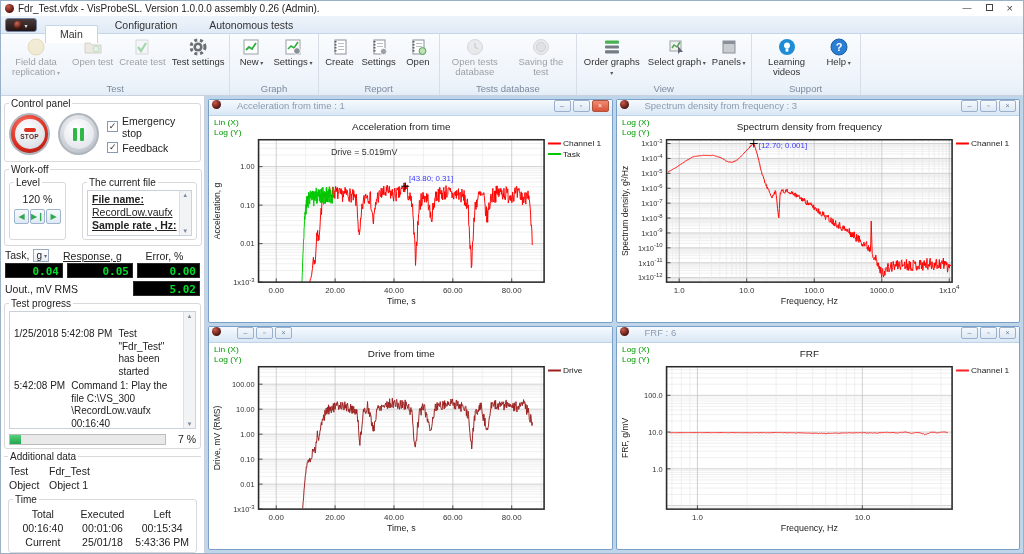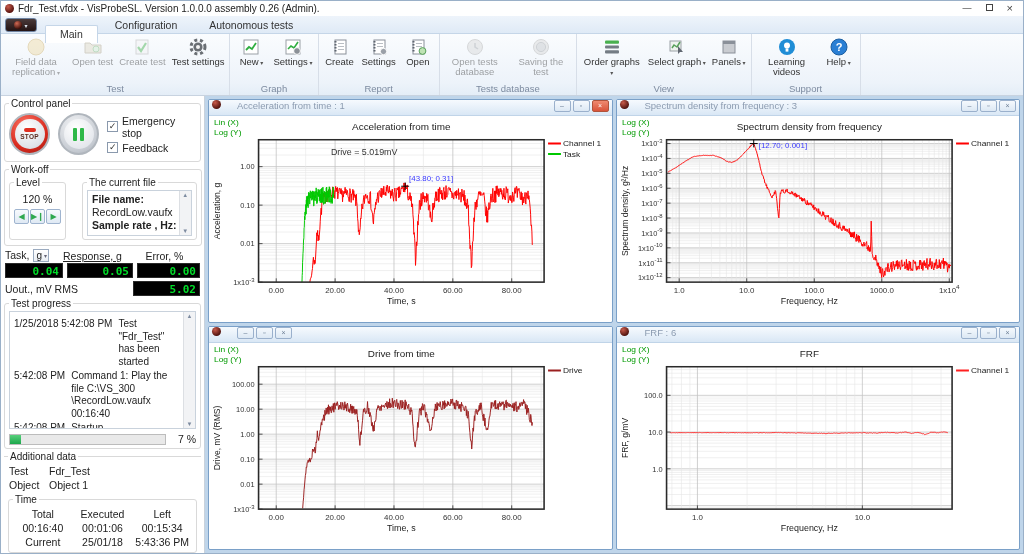--- a/index.html
+++ b/index.html
@@ -54,38 +54,38 @@
   .cb { width:11px; height:11px; border:1px solid #8a99ad; background:#fff; display:inline-flex; align-items:center; justify-content:center; font-size:9px; color:#333; line-height:1; }
 
   
   .wo-row { display:flex; gap:16px; }
   .wo-level { width:52px; }
   .level-val { text-align:center; padding:3px 0 4px; }
   .level-btns { display:flex; gap:1px; justify-content:center; }
   .lv-btn { width:15px; height:15px; border:1px solid #9fb4cf; border-radius:2px; background:linear-gradient(#f7fafd,#dfe9f4); color:#2fa84f; font-size:8px; display:flex; align-items:center; justify-content:center; }
   .wo-file { flex:1; }
   .file-box { position:relative; height:46px; border:1px solid #c9d2dc; background:#fff; padding:2px 14px 2px 4px; overflow:hidden; }
-  .file-box .fl { line-height:13px; white-space:nowrap; }
+  .file-box .fl { line-height:13px; white-space:nowrap;text-decoration:underline; }
   .file-box .fl.b { font-weight:bold; }
   .vscroll { position:absolute; top:0; right:0; bottom:0; width:12px; background:#f2f3f5; border-left:1px solid #dcdfe3; display:flex; flex-direction:column; justify-content:space-between; align-items:center; font-size:6px; color:#7d8ba0; }
   .vscroll span { line-height:8px; }
 
   
   .meters { padding:1px 1px 2px; }
   .m-labels { display:grid; grid-template-columns:58px 66px 1fr; align-items:center; margin-bottom:1px; }
   .m-labels .c2 { text-align:left;text-decoration:underline; }
   .m-labels .c3 { text-align:center; }
   .combo { display:inline-flex; align-items:center; border:1px solid #9aaabf; background:linear-gradient(#fff,#e8edf3); font-size:10px; padding:0 1px 0 3px; margin-left:3px; height:13px; }
   .combo .arr { font-size:6px; color:#667; margin-left:2px; }
   .m-lcds { display:grid; grid-template-columns:58px 66px 1fr; gap:4px; }
   .lcd { background:#000; border:1px solid #2a2a2a; color:#00dc28; font-family:"DejaVu Sans Mono",monospace; font-weight:bold; font-size:11px; text-align:right; padding:1px 3px; height:15px; }
   .m-uout { display:grid; grid-template-columns:124px 1fr; gap:4px; align-items:center; margin-top:3px; }
 
   
-  .log-box { position:relative; height:118px; border:1px solid #c9d2dc; background:#fff; padding:6px 14px 2px 4px; overflow:hidden; font-size:10px; }
+  .log-box { position:relative; height:118px; border:1px solid #c9d2dc; background:#fff; padding:16px 14px 2px 4px; overflow:hidden; font-size:10px; }
   .log-line { display:grid; grid-template-columns:max-content 1fr; column-gap:6px; line-height:12.5px; margin-bottom:2px; }
   .prog-row { display:flex; align-items:center; gap:6px; margin-top:4px; }
   .prog-track { flex:1; height:11px; background:#e9e9e9; border:1px solid #bcbcbc; }
   .prog-fill { height:100%; background:linear-gradient(#58d07c,#1ea84c); }
   .prog-label { font-size:10.5px; width:24px; text-align:right; }
 
   
   .ad-rows { padding:0 1px; }
   .ad-row { display:grid; grid-template-columns:40px 1fr; line-height:14px; }
   .time-grid { display:grid; grid-template-columns:1fr 1fr 1fr; text-align:center; line-height:14px; }

